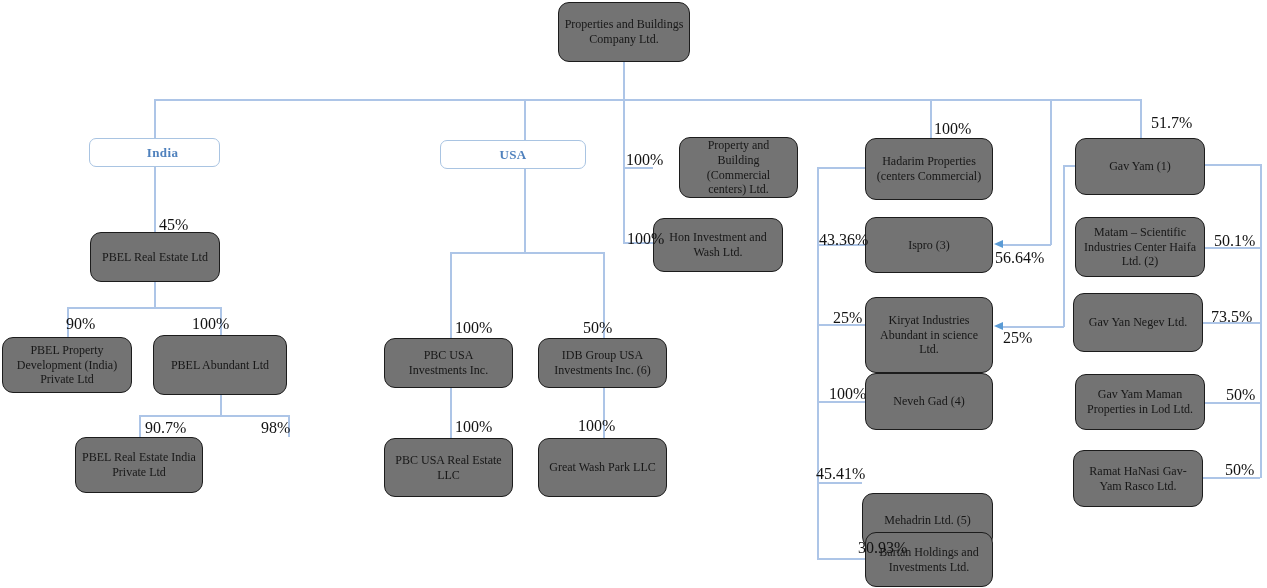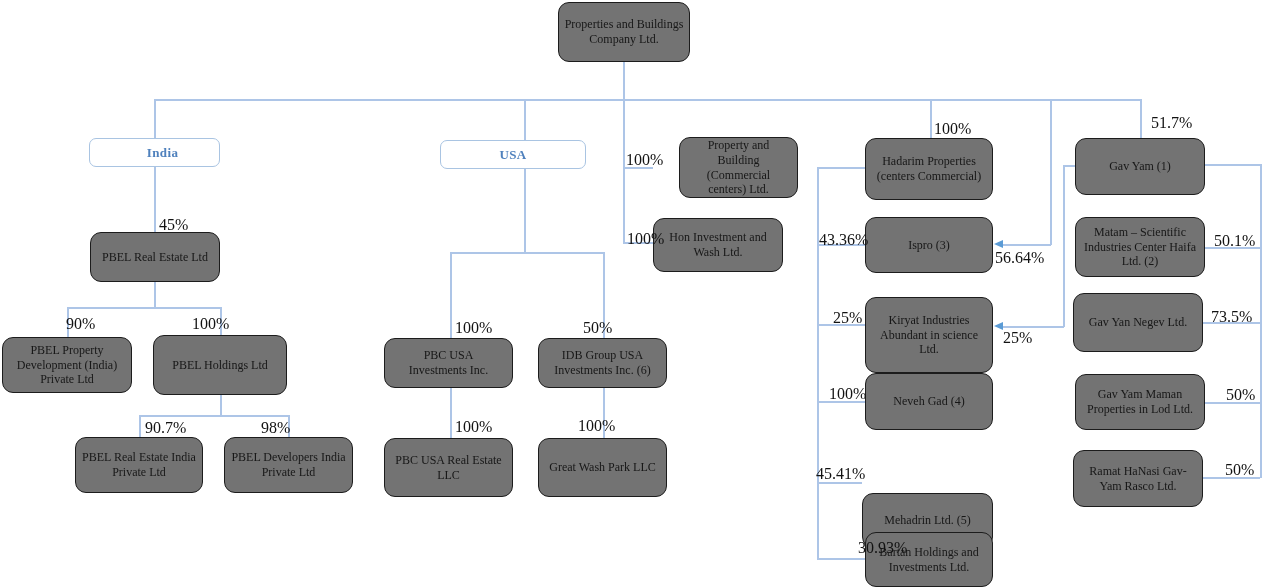--- a/index.html
+++ b/index.html
@@ -94,27 +94,24 @@
       <span>USA</span>
     </div>
 
   <div class="node padX" style="left:90px;top:232px;width:130px;height:50px;">
       <span class="txt">PBEL Real Estate Ltd</span>
     </div>
   <div class="node" style="left:2px;top:337px;width:130px;height:56px;">
       <span class="txt">PBEL Property Development (India) Private Ltd</span>
     </div>
   <div class="node" style="left:153px;top:335px;width:134px;height:60px;">
-      <span class="txt">PBEL Holdings Ltd</span>
+      <span class="txt">PBEL Abundant Ltd</span>
     </div>
   <div class="node" style="left:75px;top:437px;width:128px;height:56px;">
       <span class="txt">PBEL Real Estate India Private Ltd</span>
-    </div>
-  <div class="node" style="left:224px;top:437px;width:129px;height:56px;">
-      <span class="txt">PBEL Developers India Private Ltd</span>
     </div>
 
   <div class="node padX" style="left:384px;top:338px;width:129px;height:50px;">
       <span class="txt">PBC USA Investments Inc.</span>
     </div>
   <div class="node" style="left:538px;top:338px;width:129px;height:50px;">
       <span class="txt">IDB Group USA Investments Inc. (6)</span>
     </div>
   <div class="node" style="left:384px;top:438px;width:129px;height:59px;">
       <span class="txt">PBC USA Real Estate LLC</span>

